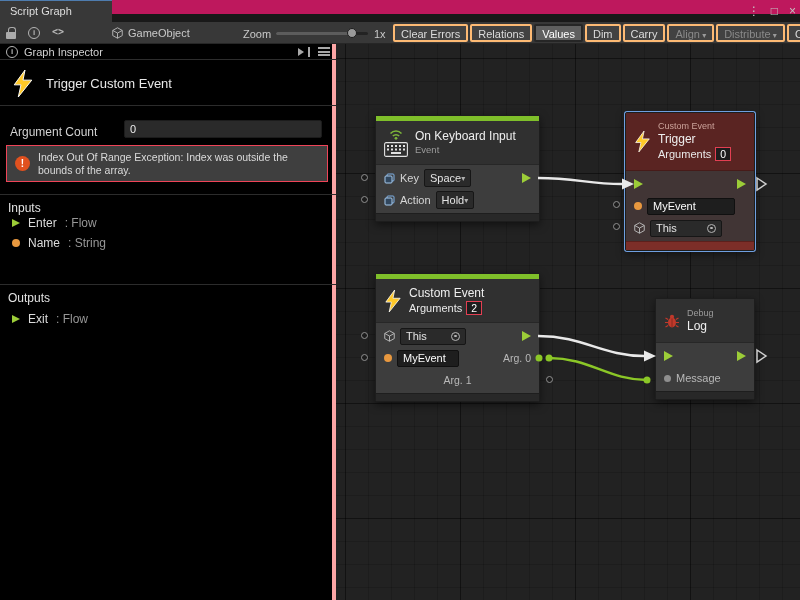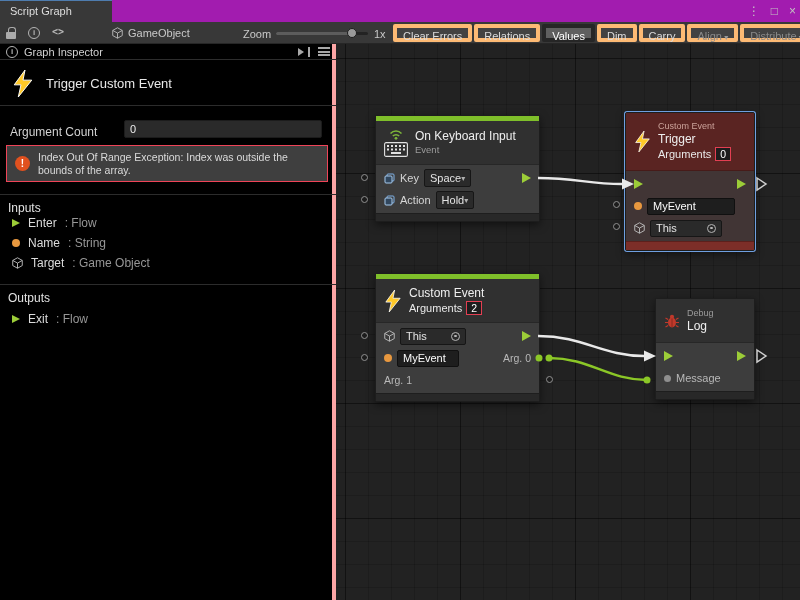--- a/index.html
+++ b/index.html
@@ -1,21 +1,21 @@
 <!DOCTYPE html>
 <html><head>
 <meta charset="utf-8">
 <style>
   *{box-sizing:border-box;margin:0;padding:0}
   html,body{width:800px;height:600px;overflow:hidden}
   body{font-family:"Liberation Sans",sans-serif;background:#191919;color:#d4d4d4;font-size:11px}
   .app{position:relative;width:800px;height:600px}
 
   
-  .titlebar{position:absolute;left:0;top:0;width:800px;height:22px;background:#a21caf}
+  .titlebar{position:absolute;left:0;top:0;width:800px;height:14px;background:#be185d}
   .tab{position:absolute;left:0;top:0;width:112px;height:22px;background:#383838;border-top:1px solid #4e7cae;
        color:#dedede;font-size:11px;line-height:21px;padding-left:10px}
   .win-controls{position:absolute;right:4px;top:0;height:22px;display:flex;align-items:center;gap:11px;color:#c2c2c2;font-size:12px}
   .win-controls span{cursor:default}
 
   
   .toolbar{position:absolute;left:0;top:22px;width:800px;height:22px;background:#383838;border-bottom:1px solid #262626;overflow:hidden}
   .lock{position:absolute;left:6px;top:5px;width:10px;height:12px}
   .lock::before{content:"";position:absolute;left:2px;top:0;width:6px;height:6px;border:1.5px solid #ababab;border-bottom:none;border-radius:3px 3px 0 0}
   .lock::after{content:"";position:absolute;left:0;top:5px;width:10px;height:7px;background:#ababab;border-radius:1px}
@@ -25,21 +25,21 @@
   .tb-info{position:absolute;left:28px;top:5px}
   .code-ic{position:absolute;left:52px;top:4px;color:#b8b8b8;font-family:"DejaVu Sans Mono",monospace;font-size:10px;font-weight:bold}
   .code-ic::after{content:"<>"}
   .tb-go{position:absolute;left:112px;top:0;height:22px;display:flex;align-items:center;gap:5px;color:#c9c9c9}
   .tb-zoom-label{position:absolute;left:243px;top:6px;color:#c9c9c9}
   .tb-slider{position:absolute;left:276px;top:10px;width:92px;height:3px;background:#232323;border-radius:2px}
   .tb-slider-fill{position:absolute;left:0;top:0;height:3px;width:76px;background:#5c5c5c;border-radius:2px}
   .tb-slider-handle{position:absolute;left:71px;top:-4px;width:10px;height:10px;border-radius:50%;background:#9a9a9a;border:1px solid #1d1d1d}
   .tb-zoom-value{position:absolute;left:374px;top:6px;color:#c9c9c9}
   .tb-buttons{position:absolute;left:392px;top:0;height:22px;display:flex;align-items:center}
-  .tb-btn{height:18px;line-height:16px;padding:0 6px;margin:12px 1px;background:#424242;border:4px solid #fdba74;border-radius:2px;color:#dcdcdc;white-space:nowrap}
+  .tb-btn{height:18px;line-height:16px;padding:0 6px;margin:12px 1px;background:#424242;border:2px solid #fdba74;border-radius:2px;color:#dcdcdc;white-space:nowrap}
   .tb-btn.active{background:#5f5f5f;border-color:#262626;color:#fff}
   .tb-btn.disabled{color:#8a8a8a}
   .tb-btn.caret::after{content:" ▾";font-size:8px;color:#9a9a9a}
 
   
   .inspector{position:absolute;left:0;top:44px;width:336px;height:556px;background:#000000;border-right:4px solid #fca5a5}
   .insp-head{position:absolute;left:0;top:0;width:336px;height:16px;border-bottom:1px solid #2d2d2d;
              display:flex;align-items:center;gap:6px;padding:0 6px;color:#d2d2d2;font-size:11px}
   .insp-head .right{margin-left:auto;display:flex;gap:8px;align-items:center}
   .dock-ic{width:12px;height:10px;position:relative}
@@ -183,28 +183,20 @@
     <div class="port-row" style="top:170px">
       <span class="flow-sm"></span>
       <span class="port-name">Enter</span>
       <span class="port-type">Flow</span>
     </div>
     <div class="port-row" style="top:190px">
       <span class="dot orange"></span>
       <span class="port-name">Name</span>
       <span class="port-type">String</span>
     </div>
-    <div class="port-row" style="top:210px">
-      <svg viewBox="0 0 12 13" width="11" height="12">
-        <path d="M6 0.8 L11.2 3.7 V9.3 L6 12.2 L0.8 9.3 V3.7 Z" fill="none" stroke="#bdbdbd" stroke-width="1"></path>
-        <path d="M0.8 3.7 L6 6.6 L11.2 3.7 M6 6.6 V12.2" fill="none" stroke="#bdbdbd" stroke-width="1"></path>
-      </svg>
-      <span class="port-name">Target</span>
-      <span class="port-type">Game Object</span>
-    </div>
 
     <div class="insp-sep" style="top:240px"></div>
     <span class="sec-head" style="top:247px">Outputs</span>
 
     <div class="port-row" style="top:266px">
       <span class="flow-sm"></span>
       <span class="port-name">Exit</span>
       <span class="port-type">Flow</span>
     </div>
   </div>
@@ -339,21 +331,21 @@
             <span>This</span>
               <span class="picker"></span>
           </span>
           <span class="flow ml-auto"></span>
         </div>
         <div class="nrow">
           <span class="dot orange"></span>
           <span class="nfield">MyEvent</span>
           <span class="arg-lab ml-auto">Arg. 0</span>
         </div>
-        <div class="nrow" style="justify-content:flex-start">
+        <div class="nrow" style="justify-content:center">
           <span class="arg-lab">Arg. 1</span>
         </div>
       </div>
       <div class="nfoot"></div>
     </div>
 
     <div class="node" style="left:319px;top:254px;width:100px">
       <div class="nhead">
         <svg viewBox="0 0 16 16" width="16" height="16">
           <ellipse cx="8" cy="9.5" rx="4" ry="5" fill="#c0392b"></ellipse>

